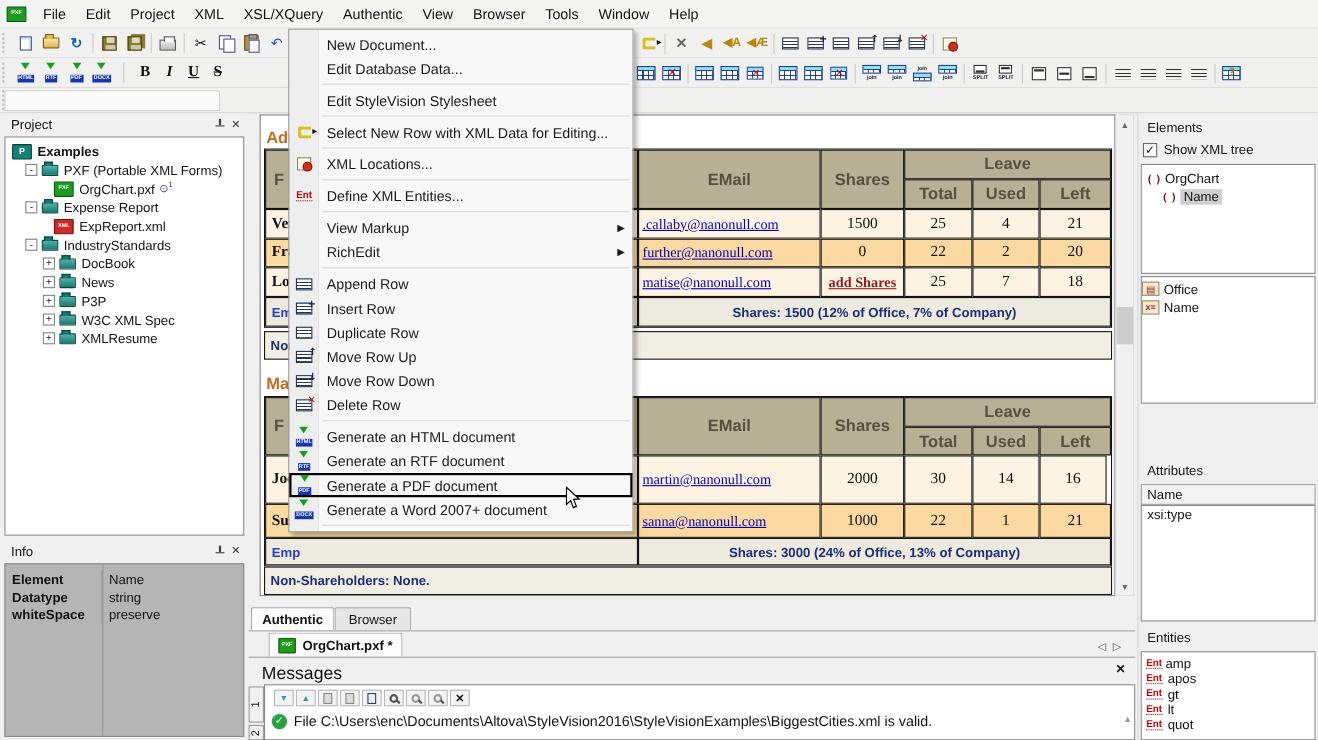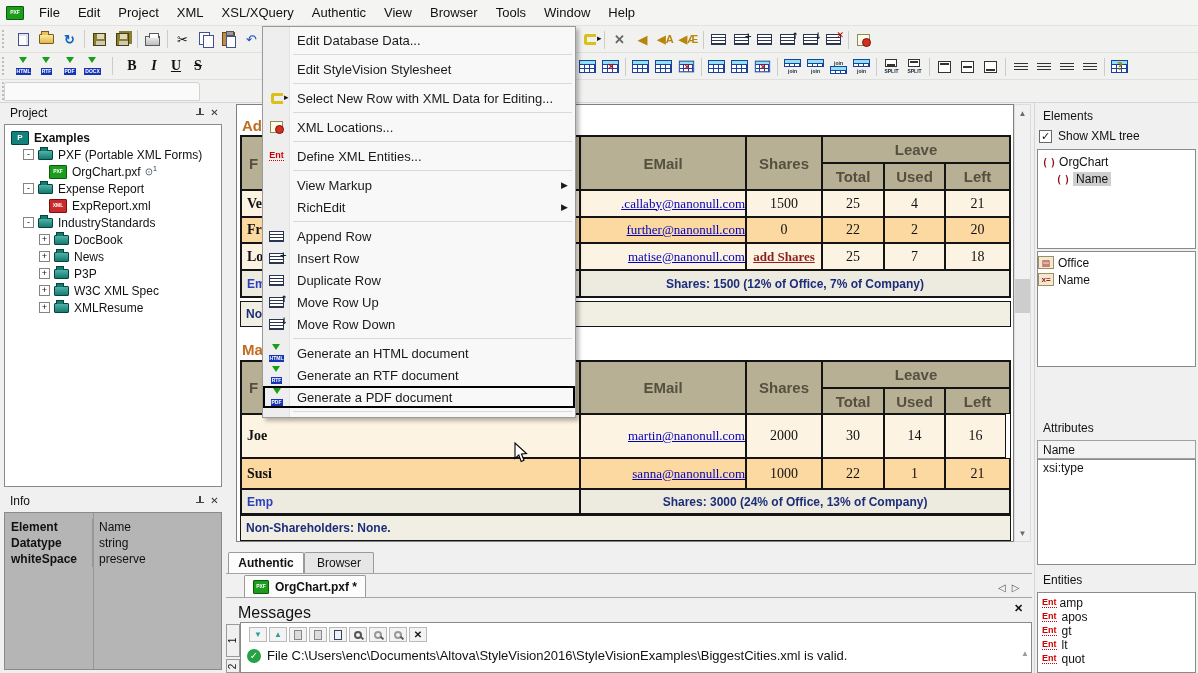--- a/index.html
+++ b/index.html
@@ -82,21 +82,21 @@
   .ival{padding-left:6px}
 
   
   .doc{position:absolute;left:236px;top:104px;width:778px;height:438px;background:#fff;border:1px solid #808080;overflow:hidden}
   .sechead{position:absolute;font:bold 15px "Liberation Sans",sans-serif;color:#bf6d1f}
   .dtable{position:absolute;border:1px solid #141414}
   .tc{position:absolute;border:1px solid #141414;background:#fdf3e2;display:flex;align-items:center;justify-content:center;font:14px "Liberation Serif",serif;color:#111}
   .tc.hdr{background:#b8b095;color:#55503f;font:bold 15px "Liberation Sans",sans-serif}
   .tc.hi{background:#fcd9a1}
   .tc.namec{justify-content:flex-start;padding-left:5px;font-weight:bold}
-  .tc.eml{justify-content:flex-end;padding-left:3px;font-size:13px}
+  .tc.eml{justify-content:flex-start;padding-left:3px;font-size:13px}
   .tc.eml span{color:#0000bb;text-decoration:underline}
   .tc.ftr{background:#edeadf}
   .sum{color:#1c2e7a;font:bold 12px "Liberation Sans",sans-serif}
   .empl{color:#2b3fc0;font:bold 12px "Liberation Sans",sans-serif;justify-content:flex-start;padding-left:5px}
   .linkred{color:#8b1f1f;text-decoration:underline;font-weight:bold;font-size:13px}
   .strip{position:absolute;border:1px solid #141414;background:#f1eee4;display:flex;align-items:center;padding-left:5px;color:#1c2e7a;font:bold 12px "Liberation Sans",sans-serif}
   .vscroll{position:absolute;left:1014px;top:104px;width:17px;height:438px;background:#f1f1f1;border:1px solid #dcdcdc}
   .sbtn{position:absolute;left:0;width:15px;height:16px;display:flex;align-items:center;justify-content:center;font-size:8px;color:#6a6a6a;background:#f1f1f1}
   .sthumb{position:absolute;left:0;top:174px;width:15px;height:34px;background:#cdcdcd}
 
@@ -668,20 +668,24 @@
       <span>1</span>
     </div>
   <div class="sidetab" style="left:0;top:117px;height:14px">
       <span>2</span>
     </div>
 </div>
 
 <div class="ctx">
   <div class="mi">
       <span class="mg"></span>
+      <span class="ml">New Document...</span>
+    </div>
+  <div class="mi">
+      <span class="mg"></span>
       <span class="ml">Edit Database Data...</span>
     </div>
   <div class="msep"></div>
   <div class="mi">
       <span class="mg"></span>
       <span class="ml">Edit StyleVision Stylesheet</span>
     </div>
   <div class="msep"></div>
   <div class="mi">
       <span class="mg">
@@ -738,20 +742,26 @@
         <span class="rowic r-up"></span>
       </span>
       <span class="ml">Move Row Up</span>
     </div>
   <div class="mi">
       <span class="mg">
         <span class="rowic r-dn"></span>
       </span>
       <span class="ml">Move Row Down</span>
     </div>
+  <div class="mi">
+      <span class="mg">
+        <span class="rowic r-del"></span>
+      </span>
+      <span class="ml">Delete Row</span>
+    </div>
   <div class="msep"></div>
   <div class="mi">
       <span class="mg">
         <span class="exp">
           <span class="exparrow"></span>
           <span class="explbl">HTML</span>
         </span>
       </span>
       <span class="ml">Generate an HTML document</span>
     </div>
@@ -766,18 +776,27 @@
     </div>
   <div class="mi hl">
       <span class="mg">
         <span class="exp">
           <span class="exparrow"></span>
           <span class="explbl">PDF</span>
         </span>
       </span>
       <span class="ml">Generate a PDF document</span>
     </div>
+  <div class="mi">
+      <span class="mg">
+        <span class="exp">
+          <span class="exparrow"></span>
+          <span class="explbl">DOCX</span>
+        </span>
+      </span>
+      <span class="ml">Generate a Word 2007+ document</span>
+    </div>
   <div class="msep"></div>
 </div>
 
 <svg class="cursor" width="14" height="21" viewBox="0 0 14 21">
   <path d="M1 1 L1 16.5 L4.8 13 L7.2 19.5 L10 18.3 L7.5 12 L12.5 11.6 Z" fill="#fff" stroke="#000" stroke-width="1.1"></path>
 </svg>
 
 </body></html>

